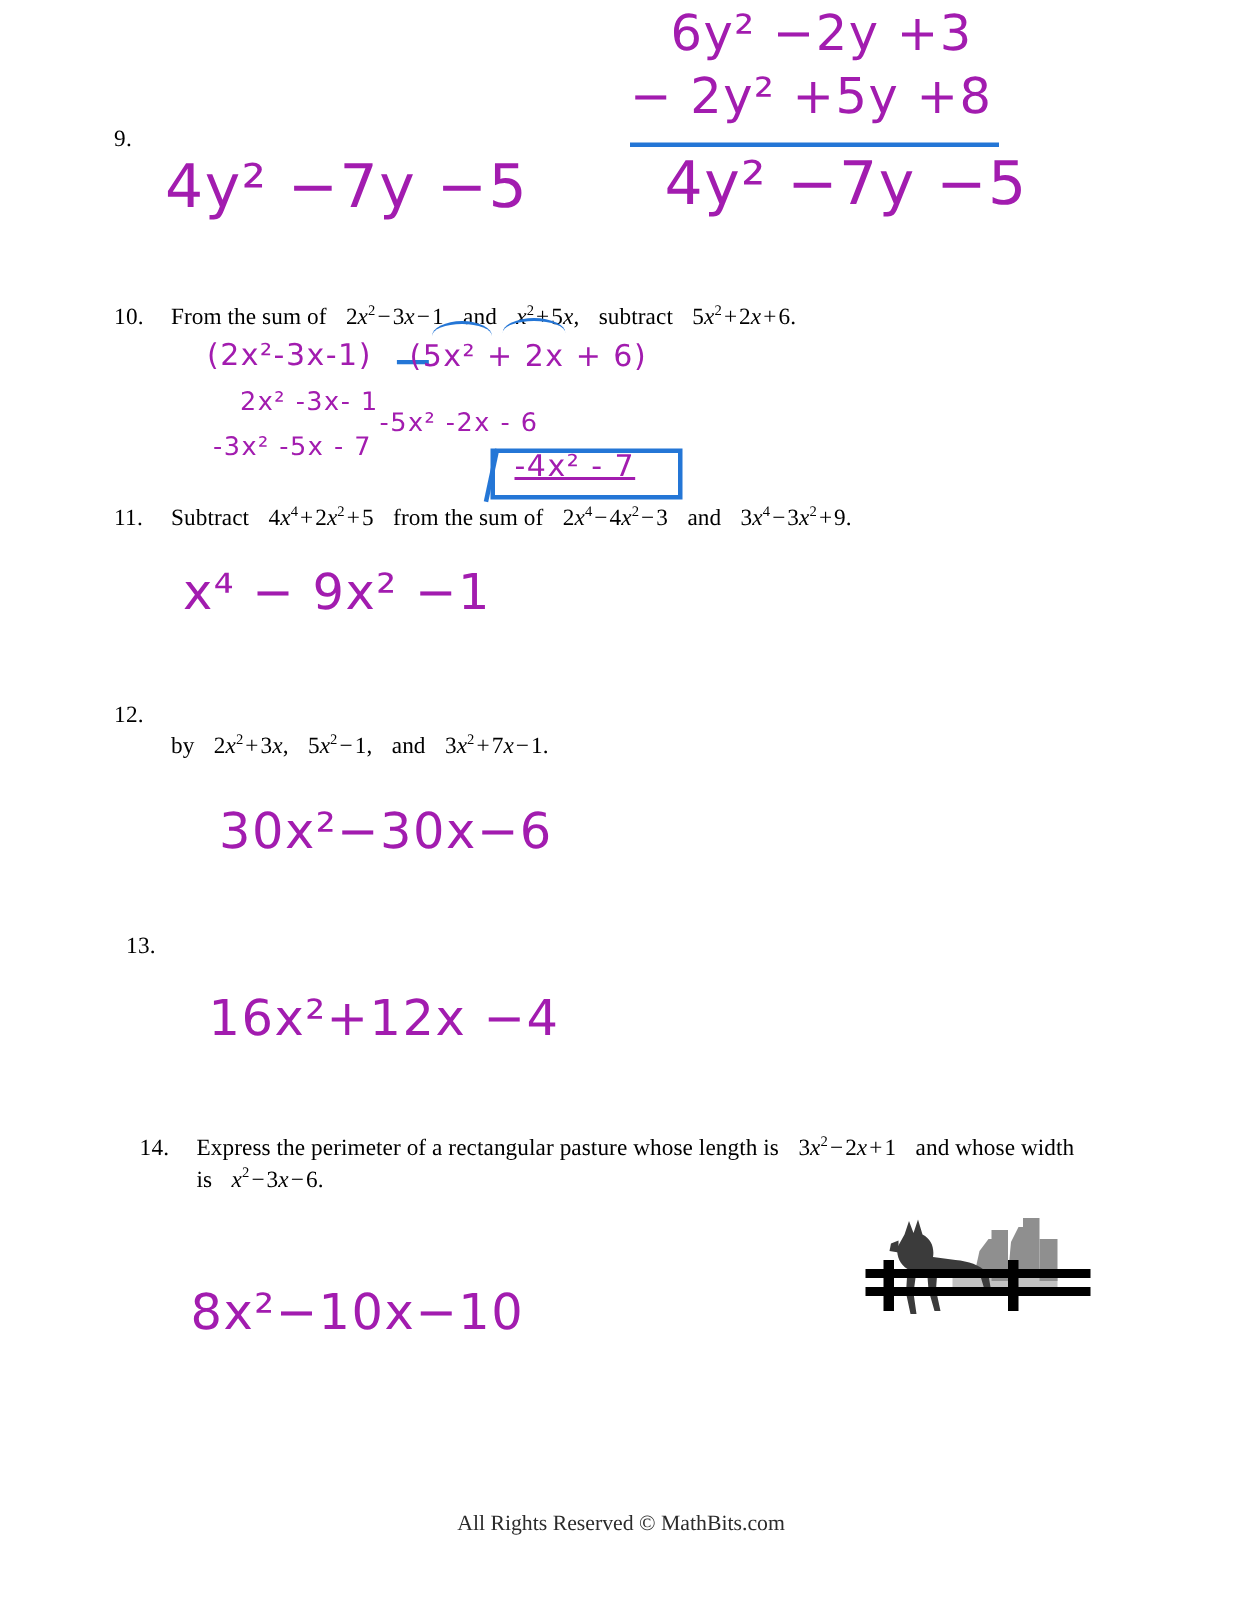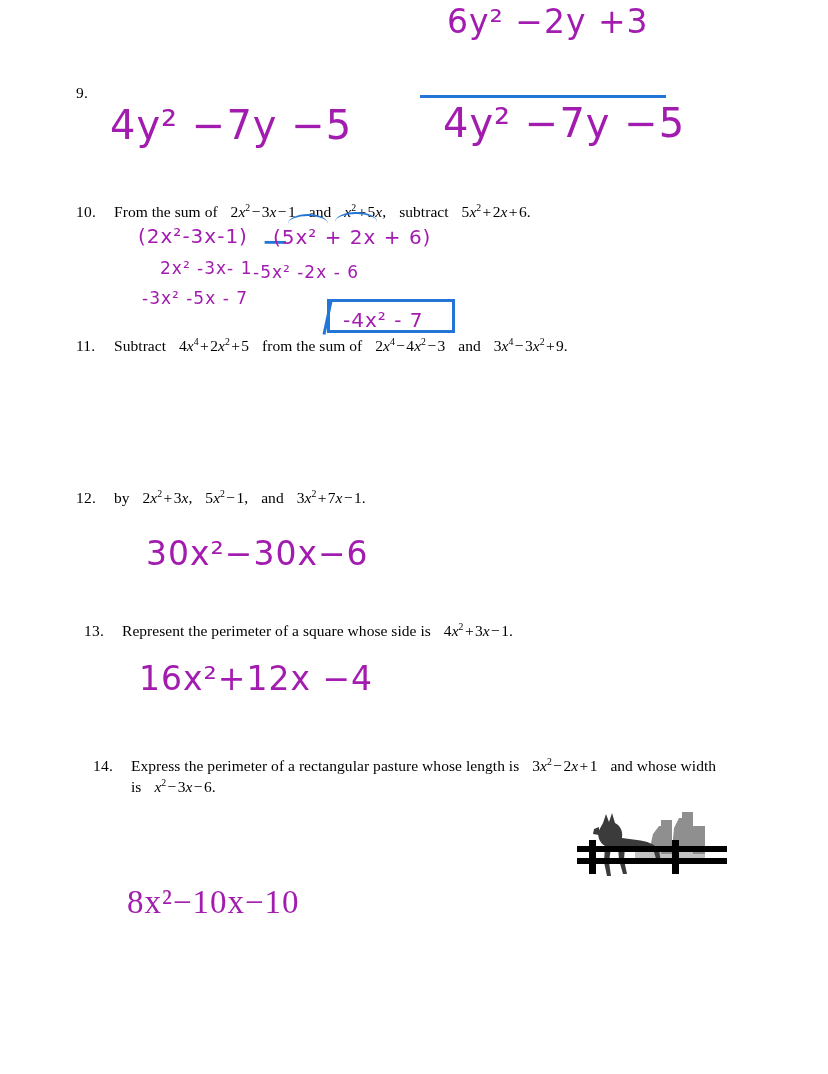--- a/index.html
+++ b/index.html
@@ -116,20 +116,21 @@
 
 <div id="page">
 
   <div class="problem" style="left:76px; top:83px; width:380px;">
     <div class="pnum">9.</div>
   </div>
 
   <div class="hand hand-big" style="left:110px; top:102px;">4y² −7y −5</div>
 
   <div class="hand hand-med" style="left:447px; top:2px;">6y² −2y +3</div>
+  <div class="hand hand-med" style="left:420px; top:44px;">− 2y² +5y +8</div>
   <div class="hwrule" style="left:420px; top:95px; width:246px;"></div>
   <div class="hand hand-big" style="left:443px; top:100px;">4y² −7y −5</div>
 
   <div class="problem" style="left:76px; top:202px; width:520px;">
     <div class="pnum">10.</div>
     <div class="ptext">
       <span class="math">From the sum of</span><span class="sp2"></span>
       <span class="math">2<i>x</i><sup class="ex">2</sup> − 3<i>x</i> − 1</span><span class="sp2"></span>
       <span class="math">and</span><span class="sp2"></span>
       <span class="math"><i>x</i><sup class="ex">2</sup> + 5<i>x</i></span><span class="math">,</span><span class="sp2"></span>
@@ -138,77 +139,74 @@
     </div>
   </div>
 
   <div class="hand hand-sm" style="left:138px; top:224px;">(2x²-3x-1)</div>
   <div class="hwbracket" style="left:261px; top:221px;">−</div>
   <div class="hand hand-sm" style="left:273px; top:225px;">(5x² + 2x + 6)</div>
   <div class="hwcurve" style="left:288px; top:214px; width:40px;"></div>
   <div class="hwcurve" style="left:335px; top:212px; width:42px;"></div>
 
   <div class="hand hand-xs" style="left:160px; top:258px;">2x² -3x- 1</div>
-  <div class="hand hand-xs" style="left:253px; top:262px;">-5x² -2x - 6</div>
+  <div class="hand hand-xs" style="left:253px; top:272px;">-5x² -2x - 6</div>
 
   <div class="hand hand-xs" style="left:142px; top:288px;">-3x² -5x - 7</div>
 
   <div class="hwbox" style="left:327px; top:299px; width:128px; height:34px;"></div>
   <div class="hwtick" style="left:330px; top:299px; height:36px;"></div>
-  <div class="hand hand-sm" style="left:343px; top:308px;">-4x² - 7</div>
+  <div class="hand hand-sm" style="left:343px; top:298px;text-decoration:underline;">-4x² - 7</div>
 
   <div class="problem" style="left:76px; top:336px; width:570px;">
     <div class="pnum">11.</div>
     <div class="ptext">
       <span class="math">Subtract</span><span class="sp2"></span>
       <span class="math">4<i>x</i><sup class="ex">4</sup> + 2<i>x</i><sup class="ex">2</sup> + 5</span><span class="sp2"></span>
       <span class="math">from the sum of</span><span class="sp2"></span>
       <span class="math">2<i>x</i><sup class="ex">4</sup> − 4<i>x</i><sup class="ex">2</sup> − 3</span><span class="sp2"></span>
       <span class="math">and</span><span class="sp2"></span>
       <span class="math">3<i>x</i><sup class="ex">4</sup> − 3<i>x</i><sup class="ex">2</sup> + 9</span><span class="math">.</span>
     </div>
   </div>
 
-
-  <div class="problem" style="left:76px; top:467px; width:690px;align-items:flex-end;">
+  <div class="hand hand-med" style="left:122px; top:375px;">x⁴ − 9x² −1</div>
+
+  <div class="problem" style="left:76px; top:467px; width:690px;">
     <div class="pnum">12.</div>
     <div class="ptext">
       <br>
       <span class="math">by</span><span class="sp2"></span>
       <span class="math">2<i>x</i><sup class="ex">2</sup> + 3<i>x</i></span><span class="math">,</span><span class="sp2"></span>
       <span class="math">5<i>x</i><sup class="ex">2</sup> − 1</span><span class="math">,</span><span class="sp2"></span>
       <span class="math">and</span><span class="sp2"></span>
       <span class="math">3<i>x</i><sup class="ex">2</sup> + 7<i>x</i> − 1</span><span class="math">.</span>
     </div>
   </div>
 
   <div class="hand hand-med" style="left:146px; top:534px;">30x²−30x−6</div>
 
   <div class="problem" style="left:84px; top:621px; width:560px;">
     <div class="pnum">13.</div>
-    <div class="ptext">
-      <span>Represent the perimeter of a square whose side is</span><span class="sp2"></span>
-      <span class="math">4<i>x</i><sup class="ex">2</sup> + 3<i>x</i> − 1</span><span class="math">.</span>
-    </div>
   </div>
 
   <div class="hand hand-med" style="left:139px; top:659px;">16x²+12x −4</div>
 
   <div class="problem" style="left:93px; top:756px; width:690px;">
     <div class="pnum">14.</div>
     <div class="ptext">
       <span>Express the perimeter of a rectangular pasture whose length is</span><span class="sp2"></span>
       <span class="math">3<i>x</i><sup class="ex">2</sup> − 2<i>x</i> + 1</span><span class="sp2"></span>
       <span>and whose width</span><br>
       <span class="math">is</span><span class="sp2"></span>
       <span class="math"><i>x</i><sup class="ex">2</sup> − 3<i>x</i> − 6</span><span class="math">.</span>
     </div>
   </div>
 
-  <div class="hand hand-med" style="left:127px; top:884px;font-family:Liberation Serif, serif;">8x²−10x−10</div>
+  <div class="hand hand-med" style="left:127px; top:855px;">8x²−10x−10</div>
 
   <svg id="clipart" viewBox="0 0 155 85">
 
     <g fill="#8f8f8f">
       <path d="M74 52 L78 34 L84 26 L90 26 L95 34 L97 52 Z"></path>
       <rect x="86" y="20" width="11" height="34"></rect>
       <path d="M97 50 L99 28 L104 18 L112 18 L117 28 L118 50 Z"></path>
       <rect x="107" y="12" width="11" height="40"></rect>
       <rect x="118" y="26" width="12" height="28"></rect>
       <rect x="60" y="48" width="70" height="14" opacity="0.55"></rect>
@@ -227,14 +225,15 @@
     </g>
 
     <g fill="#000000">
       <rect x="2" y="46" width="150" height="6"></rect>
       <rect x="2" y="58" width="150" height="6"></rect>
       <rect x="14" y="40" width="7" height="34"></rect>
       <rect x="97" y="40" width="7" height="34"></rect>
     </g>
   </svg>
 
+  <div id="footer">All Rights Reserved © MathBits.com</div>
 
 </div>
 
 </body></html>

